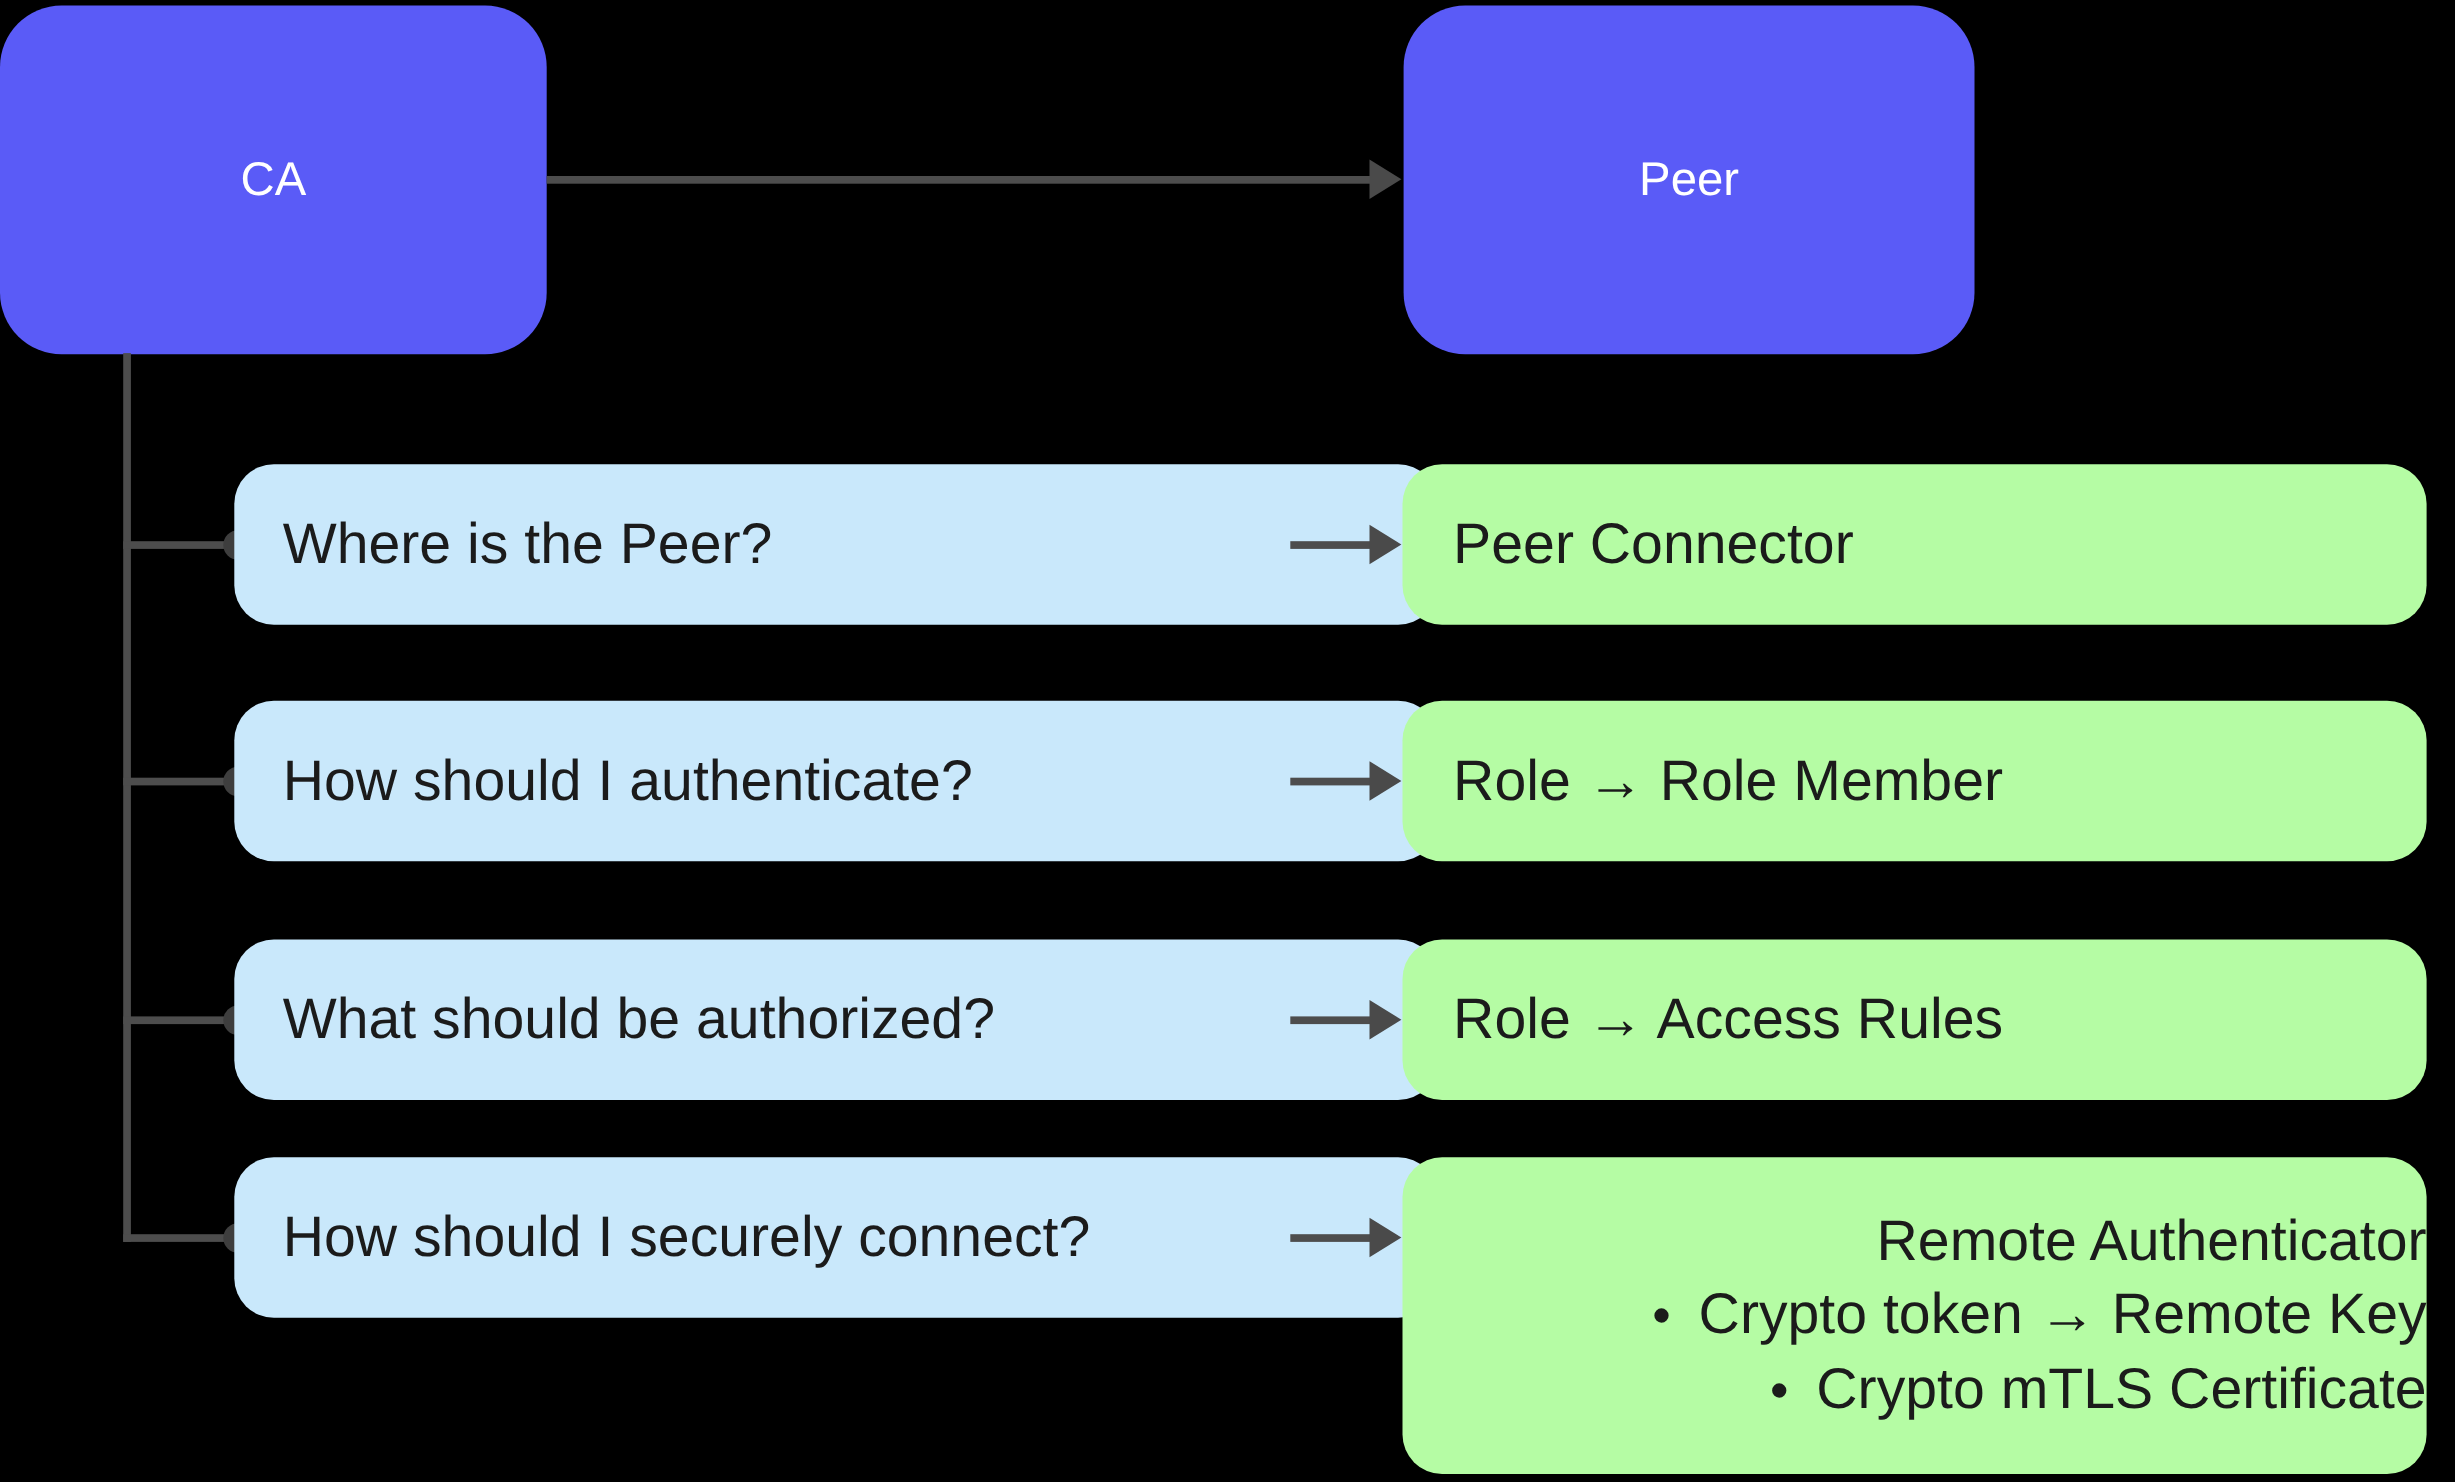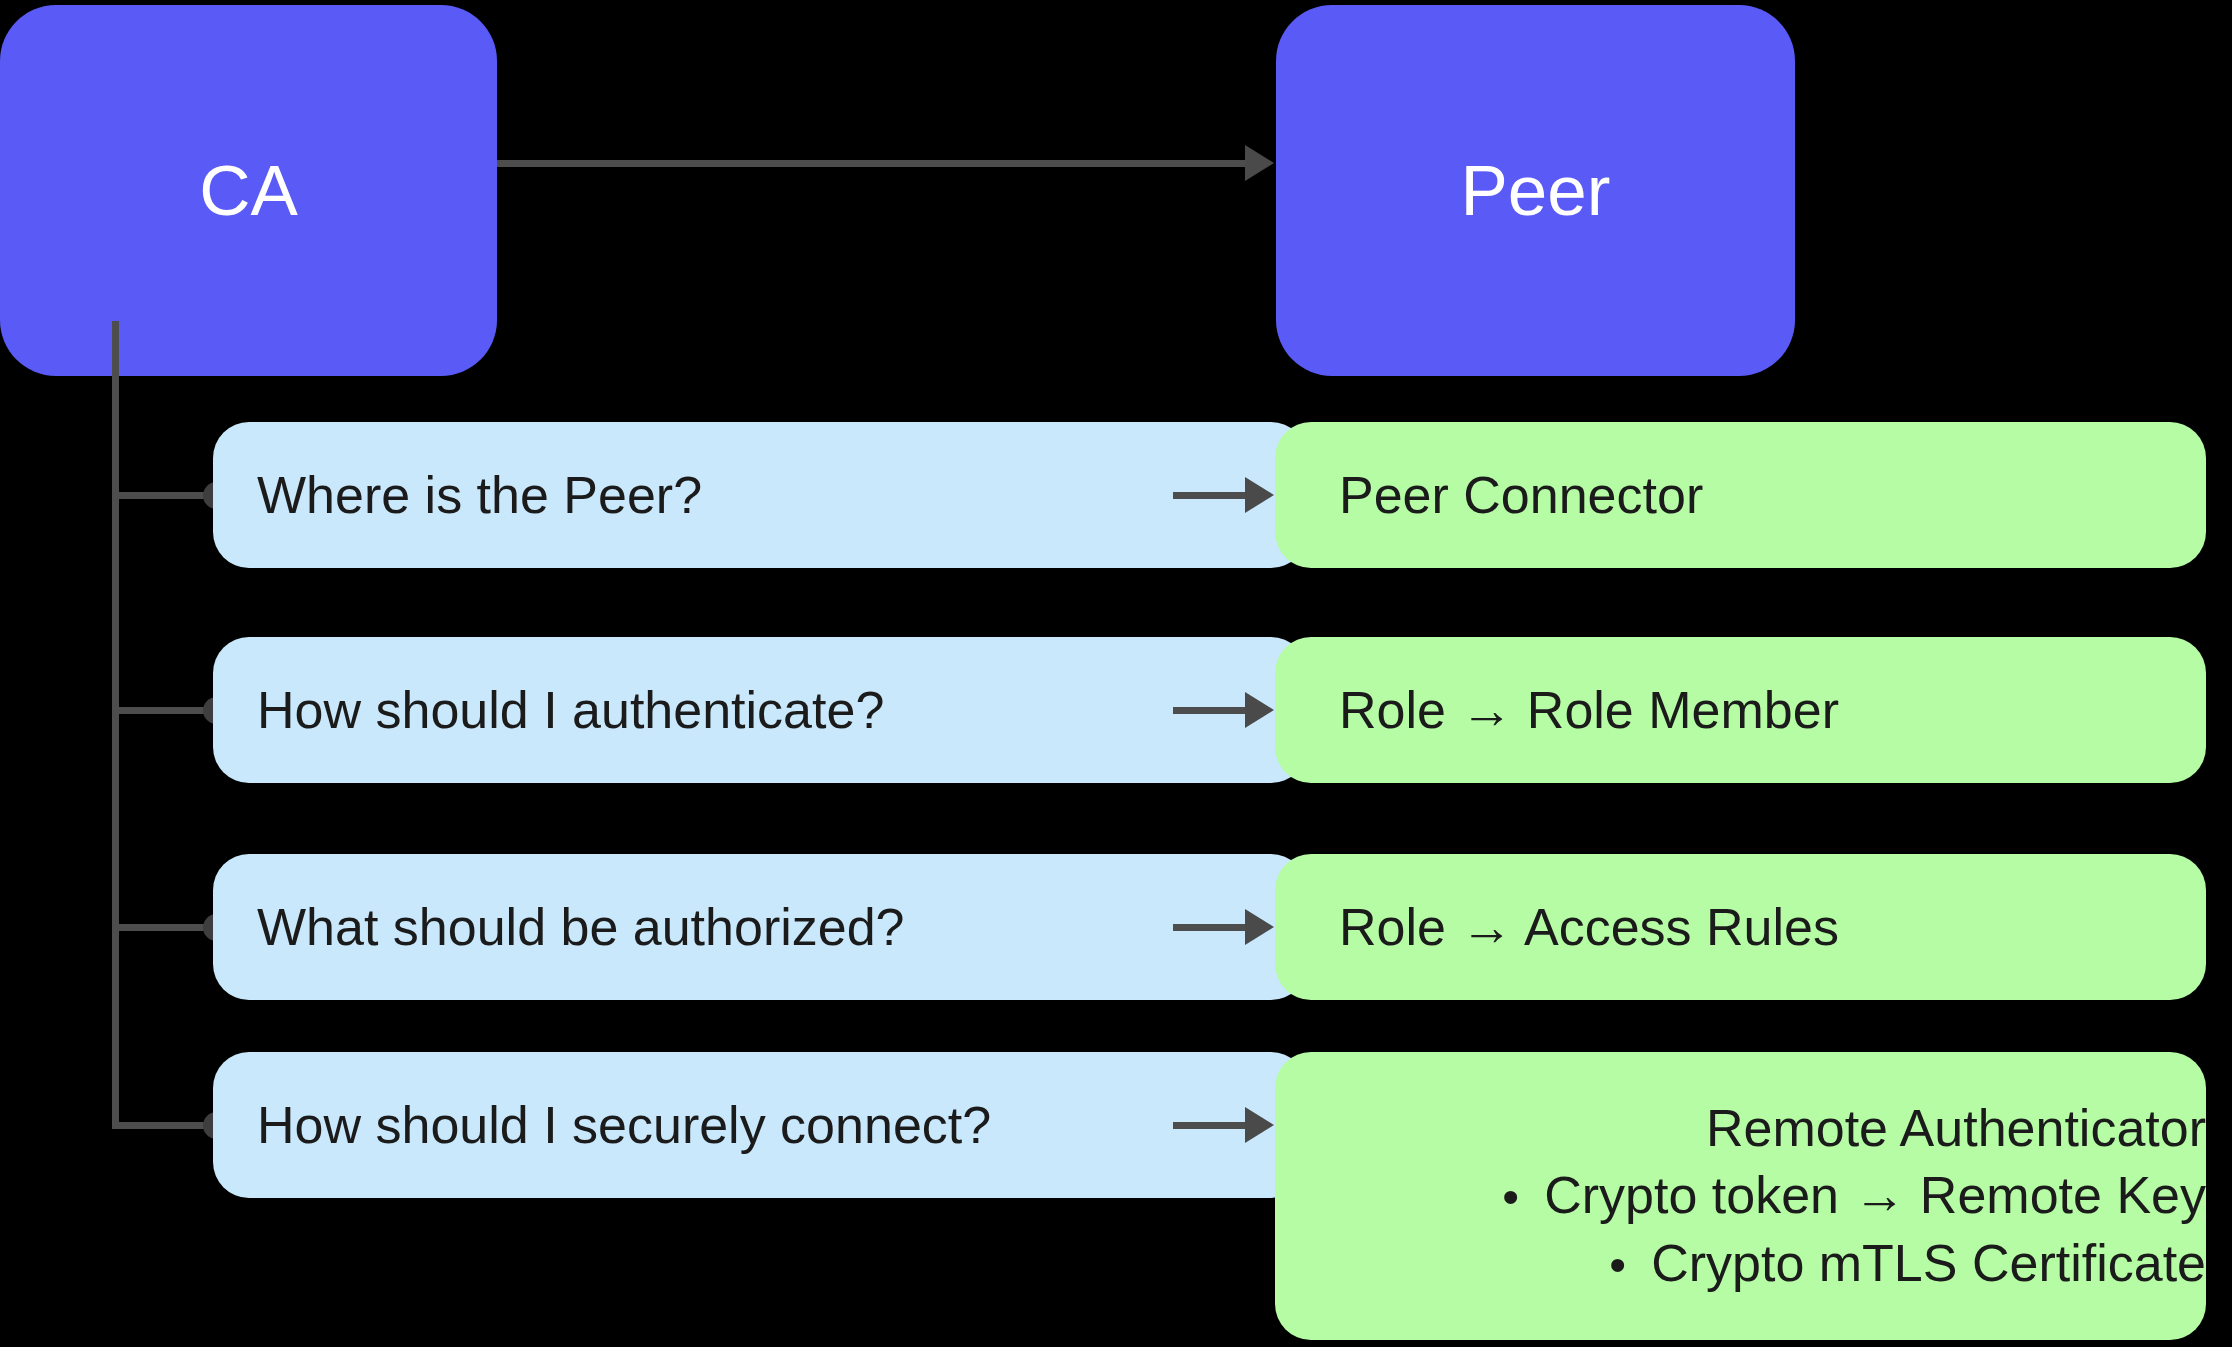--- a/index.html
+++ b/index.html
@@ -12,28 +12,28 @@
     width: 2232px;
     height: 1347px;
     background: #000000;
     overflow: hidden;
     font-family: "Liberation Sans", sans-serif;
   }
   
   .node-primary {
     position: absolute;
     top: 5px;
-    height: 371px;
+    height: 317px;
     background: #5A5BF7;
     border-radius: 56px;
     display: flex;
     align-items: center;
     justify-content: center;
     color: #FFFFFF;
-    font-size: 71px;
+    font-size: 43px;
     line-height: 1;
   }
   .node-ca   { left: 0px;    width: 497px; }
   .node-peer { left: 1276px; width: 519px; }
 
   
   .hline, .vline {
     position: absolute;
     background: #4D4D4D;
   }
@@ -78,21 +78,21 @@
   .a-box {
     position: absolute;
     left: 1275px;
     width: 931px;
     height: 146px;
     background: #B5FCA4;
     border-radius: 36px;
     display: flex;
     align-items: center;
     box-sizing: border-box;
-    padding-left: 64px;
+    padding-left: 46px;
     font-size: 52px;
     color: #1B1B1B;
     line-height: 1;
   }
   .a-box.tall {
     height: 288px;
     flex-direction: column;
     align-items: flex-end;
     justify-content: center;
   }

